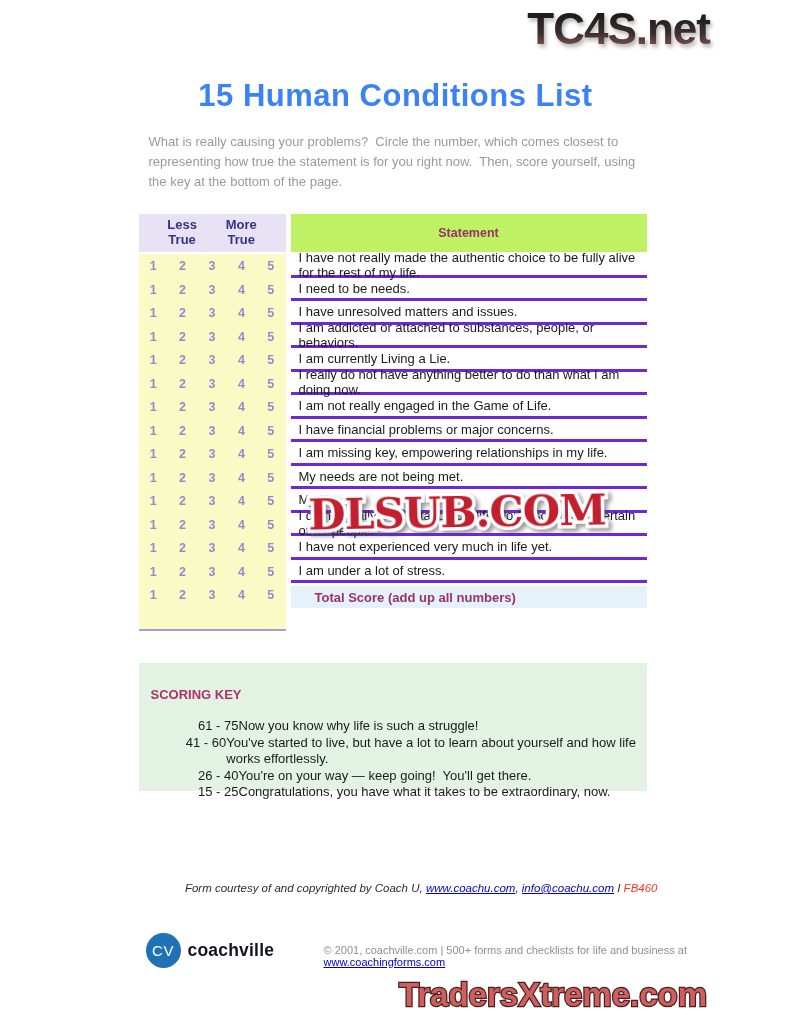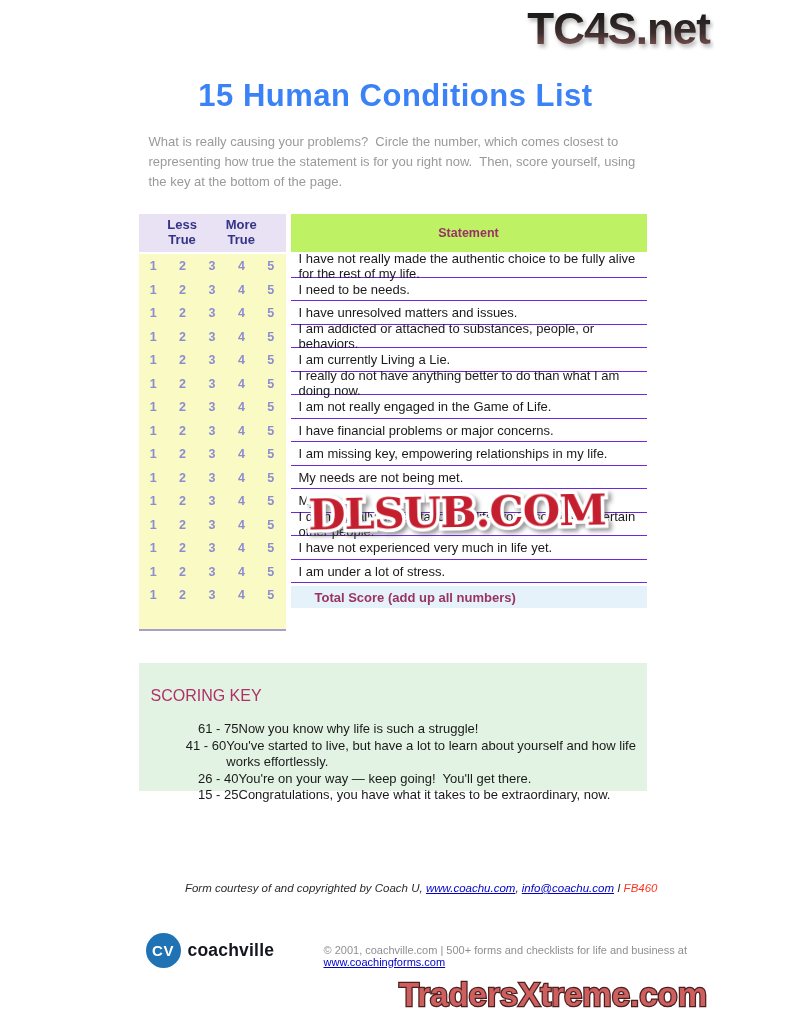--- a/index.html
+++ b/index.html
@@ -74,60 +74,60 @@
   .stmt-header {
     height: 38px;
     background: #bef264;
     display: flex; align-items: center; justify-content: center;
     font-size: 12.5px; font-weight: bold; color: #993366;
   }
   .statements-body { margin-top: 2px; }
   .stmt-row {
     height: 23.5px;
     display: flex; align-items: center;
-    border-bottom: 1px solid #6d28d9;
+    border-bottom: 3px solid #6d28d9;
     padding-left: 8px;
   }
   .stmt-text { font-size: 13px; color: #1a1a1a; }
   .total-row {
     margin-top: 3px;
     height: 22px;
     background: #e6f2fa;
     display: flex; align-items: center;
     padding-left: 24px;
     font-size: 13px; font-weight: bold; color: #993366;
   }
 
   
   .scoring {
     margin: 32px 71px 0 65px;
     height: 128px;
     background: #e2f3e3;
     padding: 24px 10px 0 12px;
   }
-  .scoring-title { font-size: 16px; font-weight: normal; color: #b03069; margin-bottom: 16px; }
+  .scoring-title { font-size: 13px; font-weight: bold; color: #b03069; margin-bottom: 16px; }
   .key-row { display: flex; line-height: 16.5px; }
   .key-range { width: 60px; margin-left: 28px; font-size: 13px; color: #1a1a1a; text-align: right; }
   .key-text { font-size: 13px; color: #1a1a1a; white-space: pre-wrap; }
 
   
   .courtesy {
     position: absolute;
     top: 882px; right: 60px;
     font-size: 11.5px; font-style: italic; color: #2b2b2b;
   }
   .courtesy a { color: #0000c8; text-decoration: underline; cursor: pointer; }
   .fb-code { color: #ff3322; font-style: italic; }
 
   
   .brand { position: absolute; top: 933px; left: 72px; display: flex; align-items: center; }
   .cv-circle {
     width: 35px; height: 35px; border-radius: 50%;
     background: #1f73b5;
-    color: #ffffff; font-weight: bold; font-size: 15px;
+    color: #ffffff; font-weight: normal; font-size: 15px;
     display: flex; align-items: center; justify-content: center;
     letter-spacing: 0.5px;
   }
   .cv-name { margin-left: 7px; font-size: 17.5px; font-weight: bold; color: #15151f; letter-spacing: 0.2px; }
 
   .copyright {
     position: absolute;
     top: 944px; left: 250px; width: 470px;
     text-align: left;
     font-size: 11px; color: #8f8f8f;

